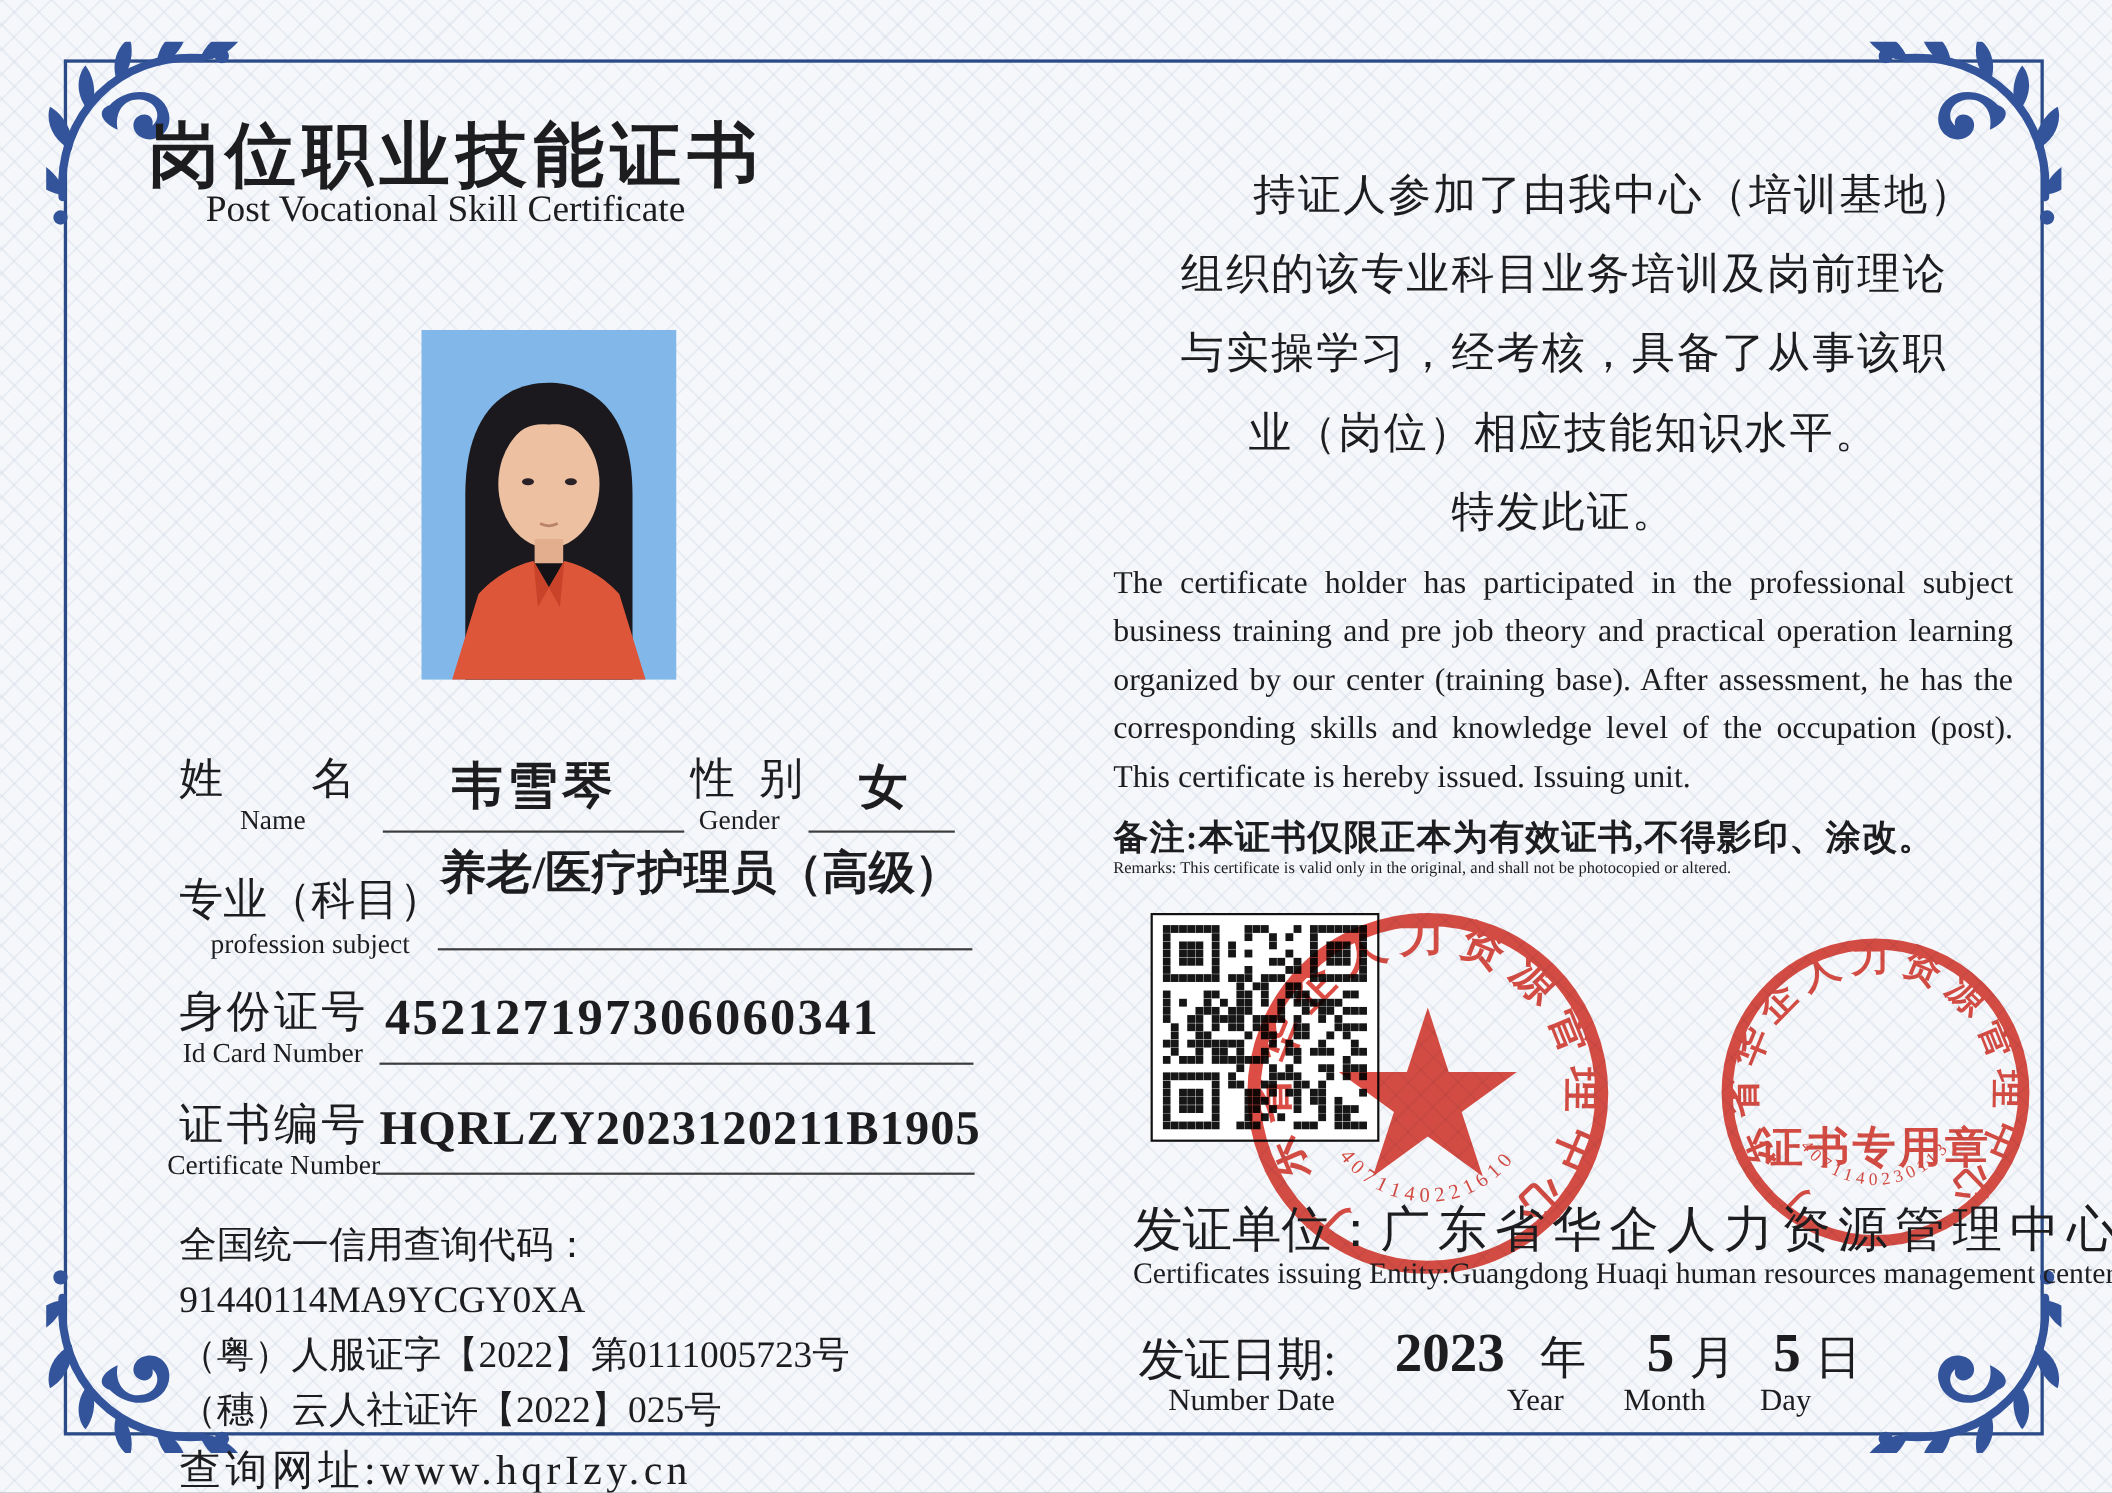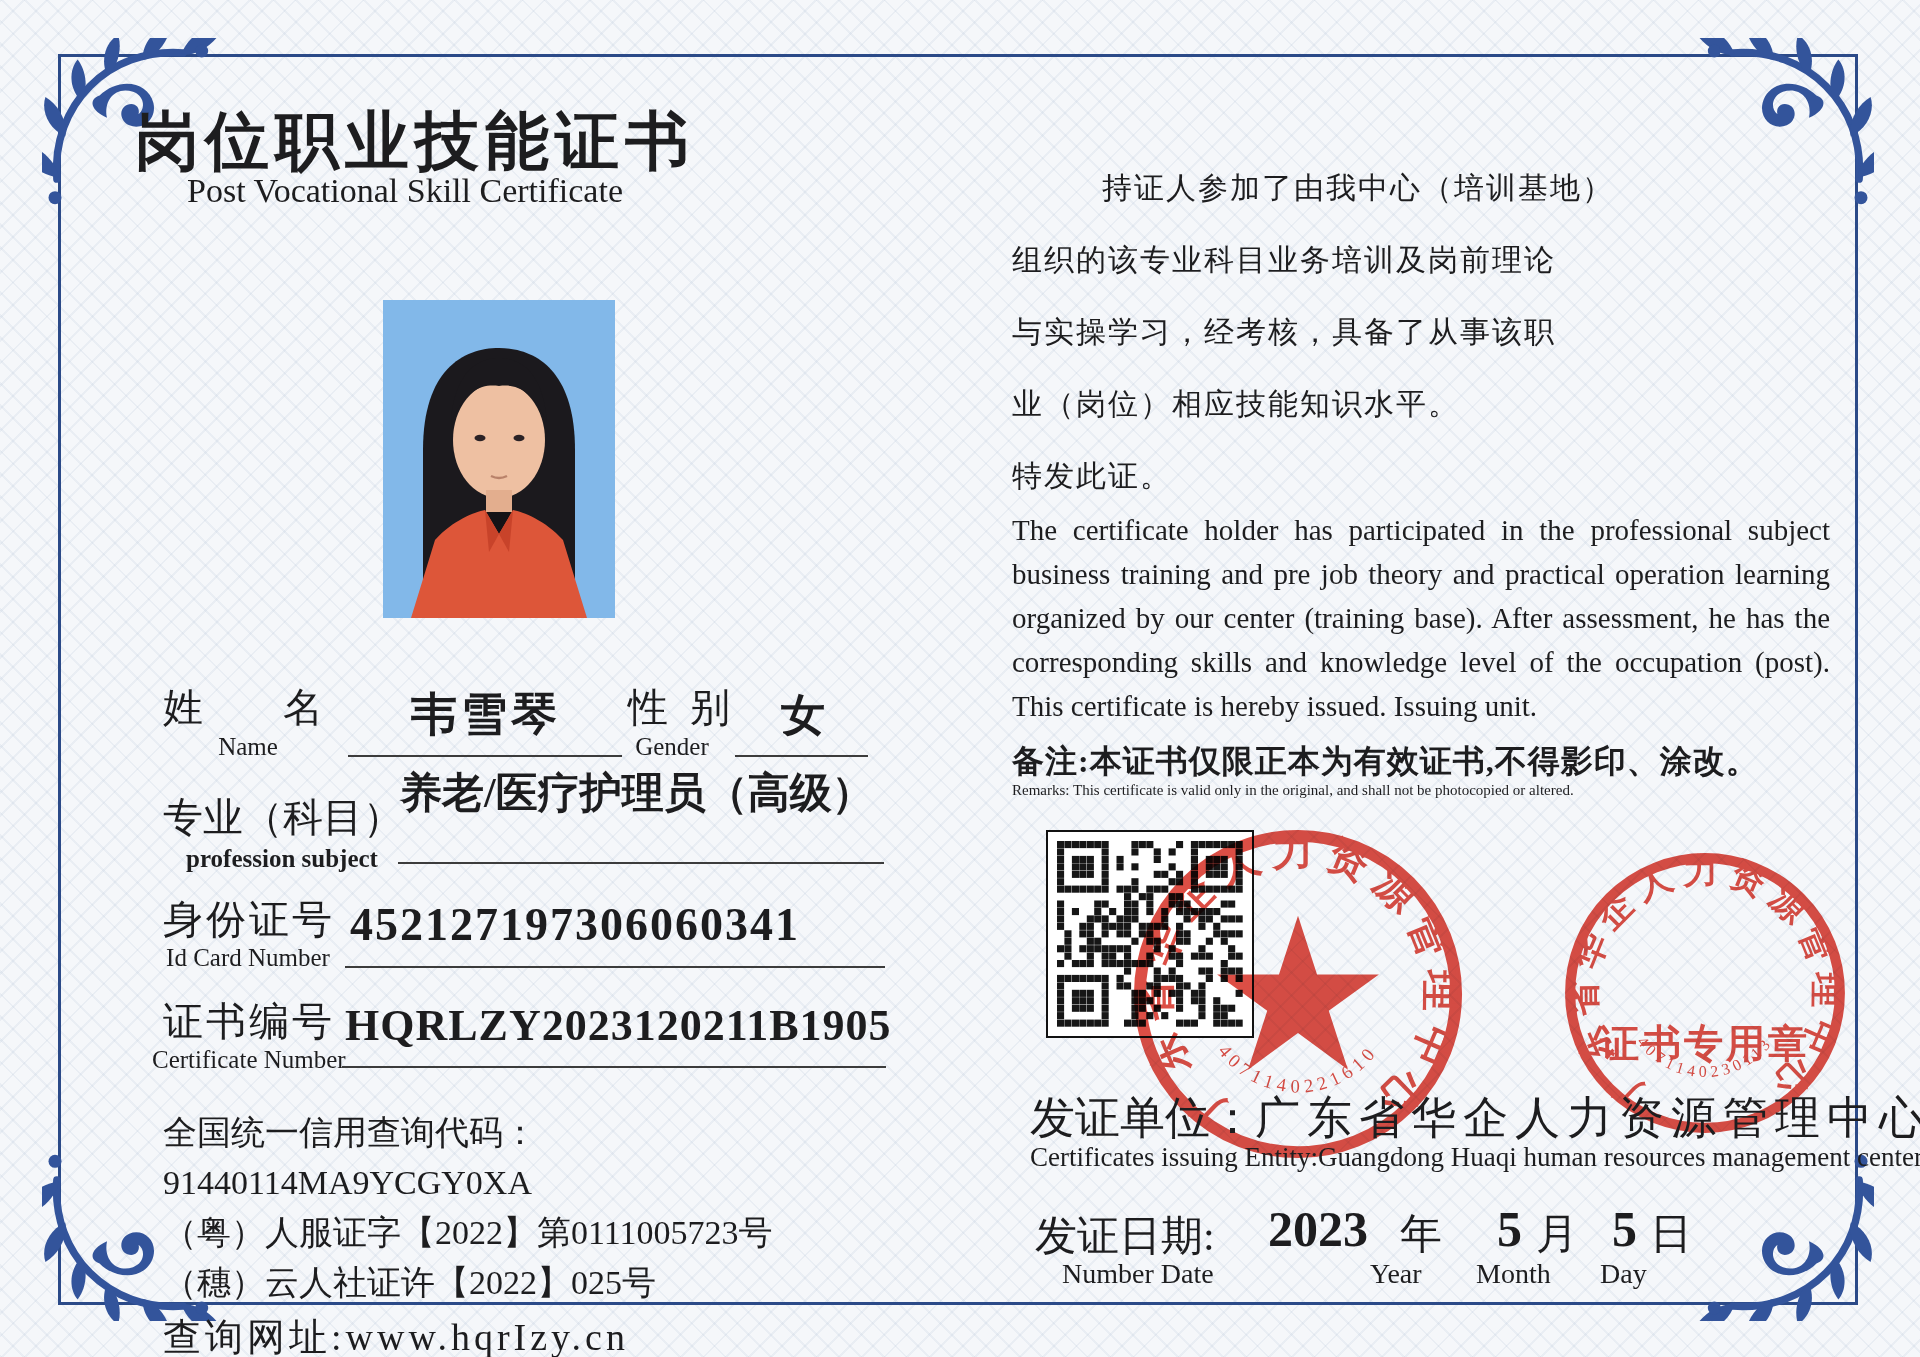--- a/index.html
+++ b/index.html
@@ -38,39 +38,39 @@
   .f-name-zh{left:163px;top:680px;}
   .f-name-en{left:168px;top:733px;width:160px;}
   .v-name{left:350px;top:684px;width:272px;font-size:46px;letter-spacing:4px;}
   .u-name{left:348px;top:755px;width:274px;}
   .f-gender-zh{left:628px;top:680px;letter-spacing:6px;}
   .f-gender-en{left:616px;top:733px;width:112px;}
   .v-gender{left:738px;top:686px;width:130px;font-size:44px;}
   .u-gender{left:735px;top:755px;width:133px;}
 
   .f-prof-zh{left:163px;top:790px;}
-  .f-prof-en{left:163px;top:845px;width:238px;font-weight:bold;}
+  .f-prof-en{left:163px;top:845px;width:238px;}
   .v-prof{left:400px;top:765px;width:486px;font-size:42px;text-align:left;}
   .u-prof{left:398px;top:862px;width:486px;}
 
   .f-id-zh{left:163px;top:892px;letter-spacing:3px;}
   .f-id-en{left:158px;top:944px;width:180px;}
   .v-id{left:350px;top:898px;width:470px;font-size:46px;letter-spacing:2px;text-align:left;}
   .u-id{left:345px;top:966px;width:540px;}
 
   .f-cert-zh{left:163px;top:994px;letter-spacing:3px;}
   .f-cert-en{left:152px;top:1046px;width:192px;}
   .v-cert{left:345px;top:1000px;width:480px;font-size:44px;letter-spacing:1px;text-align:left;}
   .u-cert{left:342px;top:1066px;width:544px;}
 
   .footer-block{left:163px;top:1092px;width:680px;font-size:34px;line-height:50px;margin-top:16px;}
   .footer-block .url{font-size:38px;letter-spacing:4px;margin-top:4px;}
 
-  .zh-body{left:1012px;top:152px;width:820px;font-size:30px;line-height:72px;
-    letter-spacing:2px;white-space:nowrap;}
+  .zh-body{left:1012px;top:142px;width:820px;font-size:39px;line-height:72px;
+    letter-spacing:2px;white-space:nowrap;text-align:center;}
   .zh-body .first{padding-left:90px;}
   .en-body{left:1012px;top:508px;width:818px;font-size:29px;line-height:44px;
     text-align:justify;}
   .remark-zh{left:1012px;top:740px;font-size:32px;font-weight:600;letter-spacing:1px;white-space:nowrap;}
   .remark-en{left:1012px;top:782px;font-size:15px;white-space:nowrap;}
 
   .qr-frame{left:1046px;top:830px;width:208px;height:208px;background:#fff;
     border:2px solid #111;padding:9px;}
   .stamp{mix-blend-mode:multiply;opacity:.9;}
   .stamp1{left:1128px;top:824px;width:340px;height:340px;}

